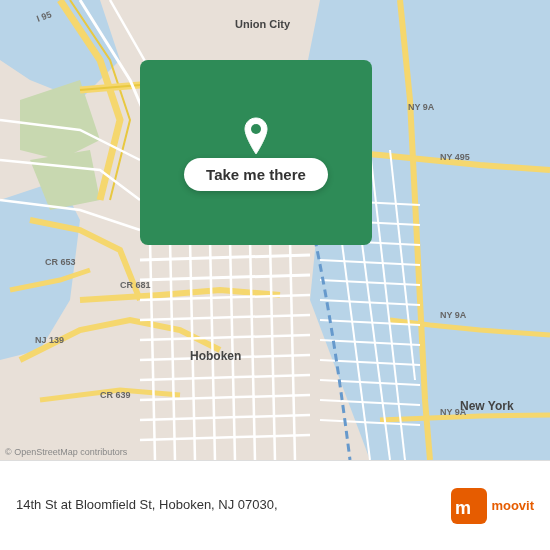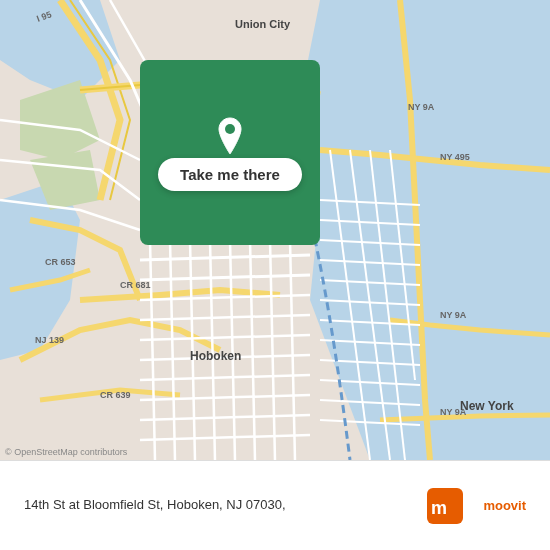--- a/index.html
+++ b/index.html
@@ -24,21 +24,21 @@
       position: absolute;
       top: 0; left: 0;
       width: 100%; height: 100%;
     }
 
     
     .location-overlay {
       position: absolute;
       top: 60px;
       left: 140px;
-      width: 180px;
+      width: 232px;
       height: 185px;
       background: #2e8b57;
       border-radius: 8px;
       display: flex;
       flex-direction: column;
       align-items: center;
       justify-content: center;
     }
 
     .pin-icon {
@@ -63,21 +63,21 @@
     .bottom-bar {
       position: absolute;
       bottom: 0;
       left: 0;
       width: 550px;
       height: 90px;
       background: white;
       border-top: 1px solid #ddd;
       display: flex;
       align-items: center;
-      padding: 0 24px;
+      padding: 0 16px;
       justify-content: space-between;
     }
 
     .address-block {
       display: flex;
       flex-direction: column;
       gap: 3px;
       flex: 1;
     }
 
@@ -97,21 +97,20 @@
 
     .moovit-icon {
       width: 36px;
       height: 36px;
     }
 
     .moovit-text {
       font-size: 13px;
       font-weight: 700;
       color: #e65c00;
-      margin-left: 16px;
     }
   </style>
 </head>
 <body>
 
 <div class="map-container">
 
   <svg class="map-svg" viewBox="0 0 550 460" xmlns="http://www.w3.org/2000/svg">
 
     <rect width="550" height="460" fill="#e8e0d8"></rect>

